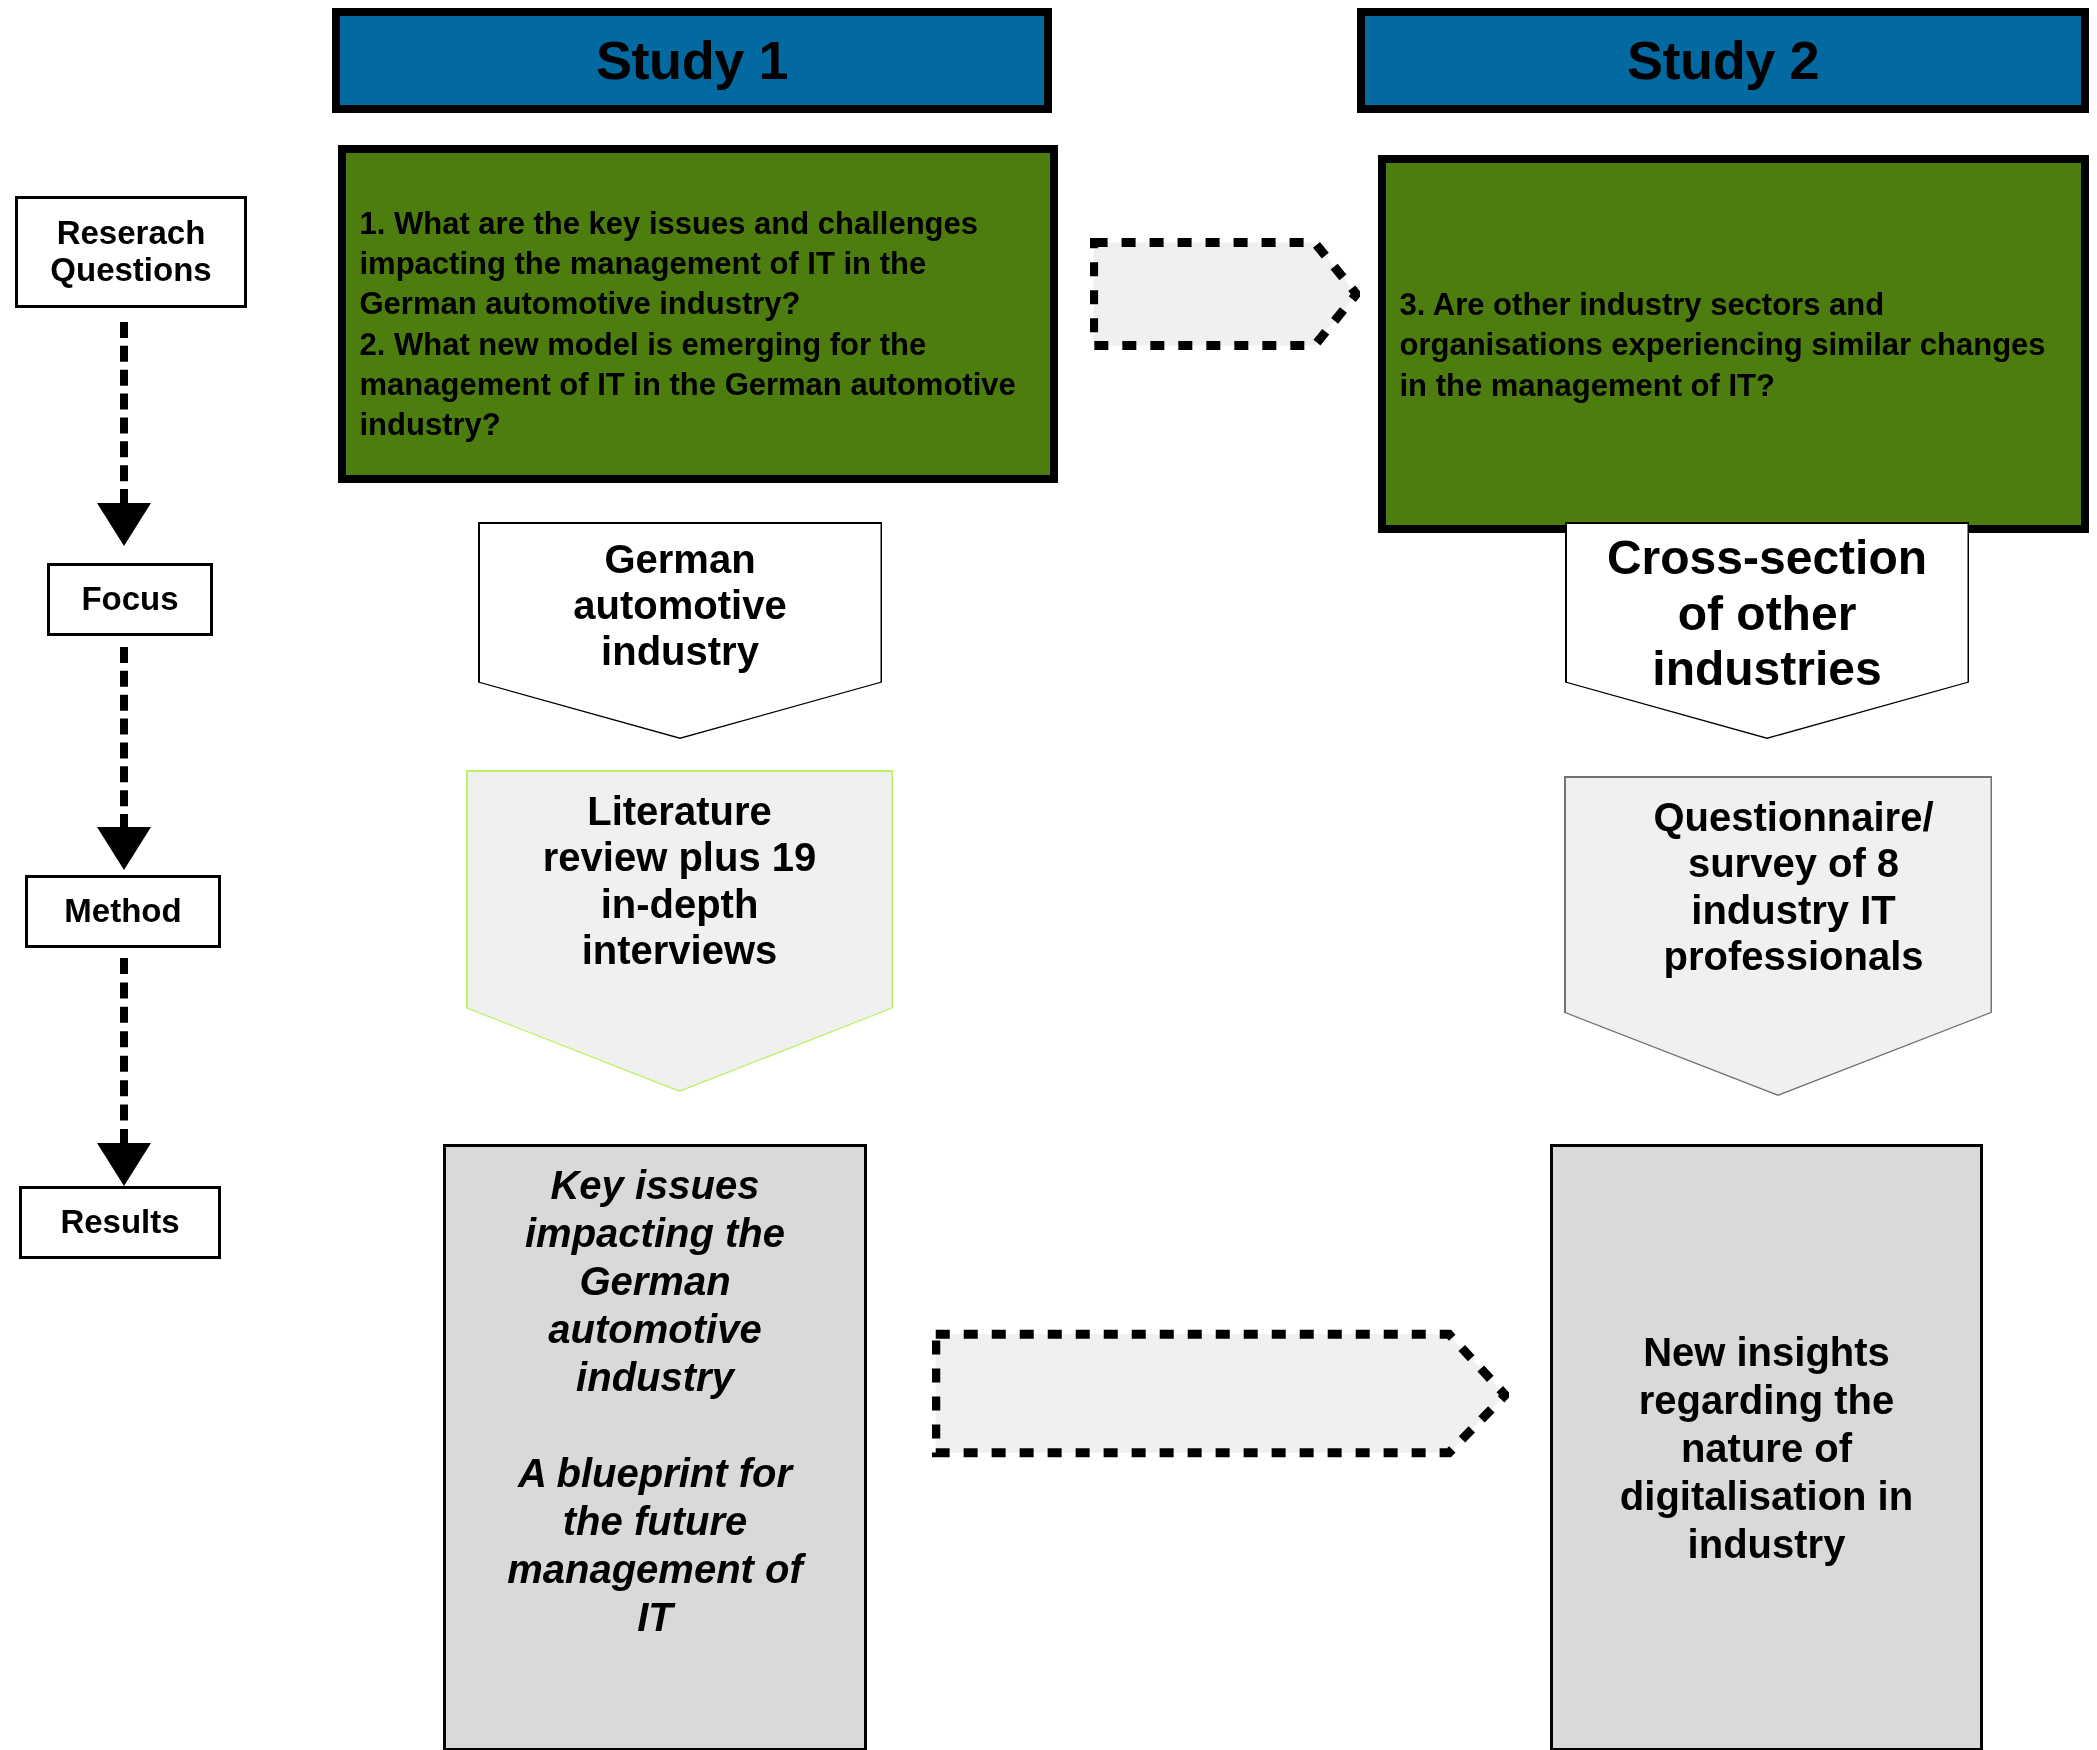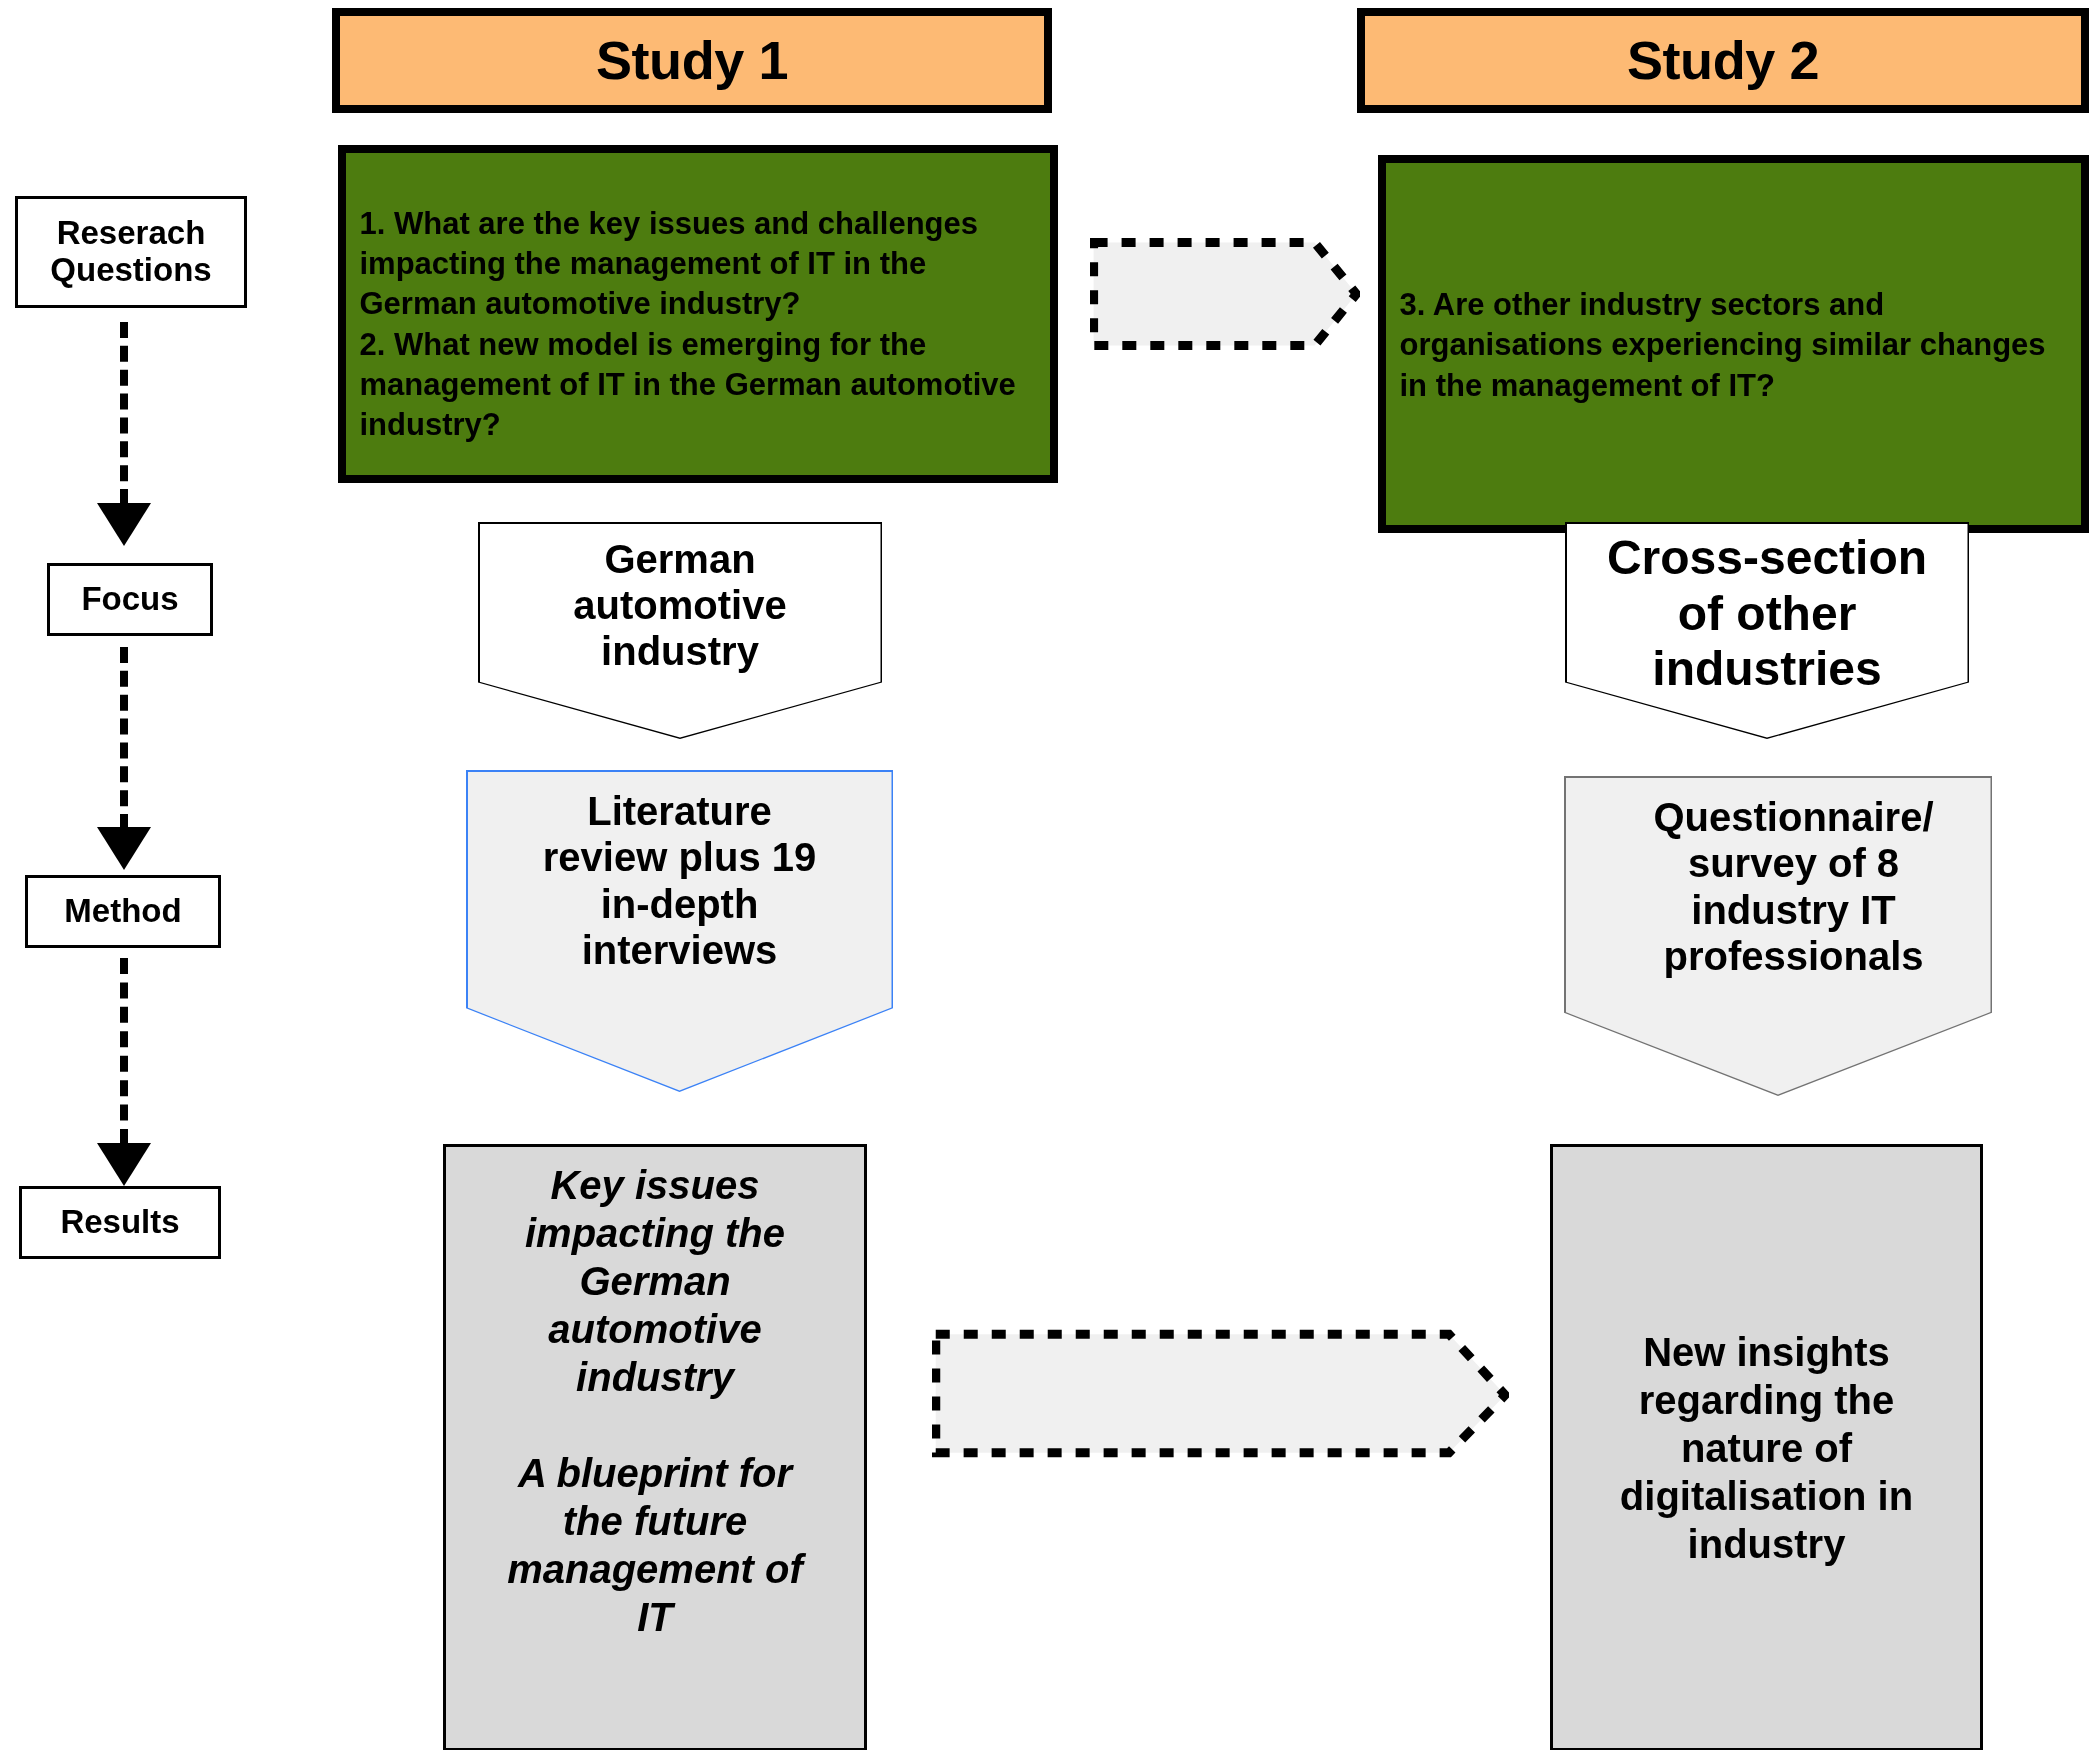--- a/index.html
+++ b/index.html
@@ -45,21 +45,21 @@
     position: absolute;
     width: 0; height: 0;
     border-left: 27px solid transparent;
     border-right: 27px solid transparent;
     border-top: 43px solid #000000;
   }
 
   
   .study-header {
     border: 8.2px solid #000000;
-    background: #fdba74;
+    background: #0369a1;
     display: flex;
     align-items: center;
     justify-content: center;
     font-weight: bold;
     font-size: 54px;
     color: #000000;
     letter-spacing: -0.4px;
   }
 
   
@@ -161,21 +161,21 @@
 2. What new model is emerging for the management of IT in the German automotive industry?</span>
   </div>
 
   <div class="chevron" style="left:478px; top:522px; width:404px; height:217px; background:#000000;">
     <div class="inner" style="background:#ffffff; margin:1.5px;"></div>
     <span class="label" style="font-size:40px; padding-top:13.5px;">German
 automotive
 industry</span>
   </div>
 
-  <div class="chevron" style="left:466px; top:770px; width:427px; height:322px; background:#3b82f6;">
+  <div class="chevron" style="left:466px; top:770px; width:427px; height:322px; background:#bef264;">
     <div class="inner" style="background:#f0f0f0; margin:1.5px;"></div>
     <span class="label" style="font-size:40px; padding-top:18px;">Literature
 review plus 19
 in-depth
 interviews</span>
   </div>
 
   <div class="abs result-box top-align" style="left:443px; top:1144px; width:424px; height:607px;">
     <span>Key issues
 impacting the

